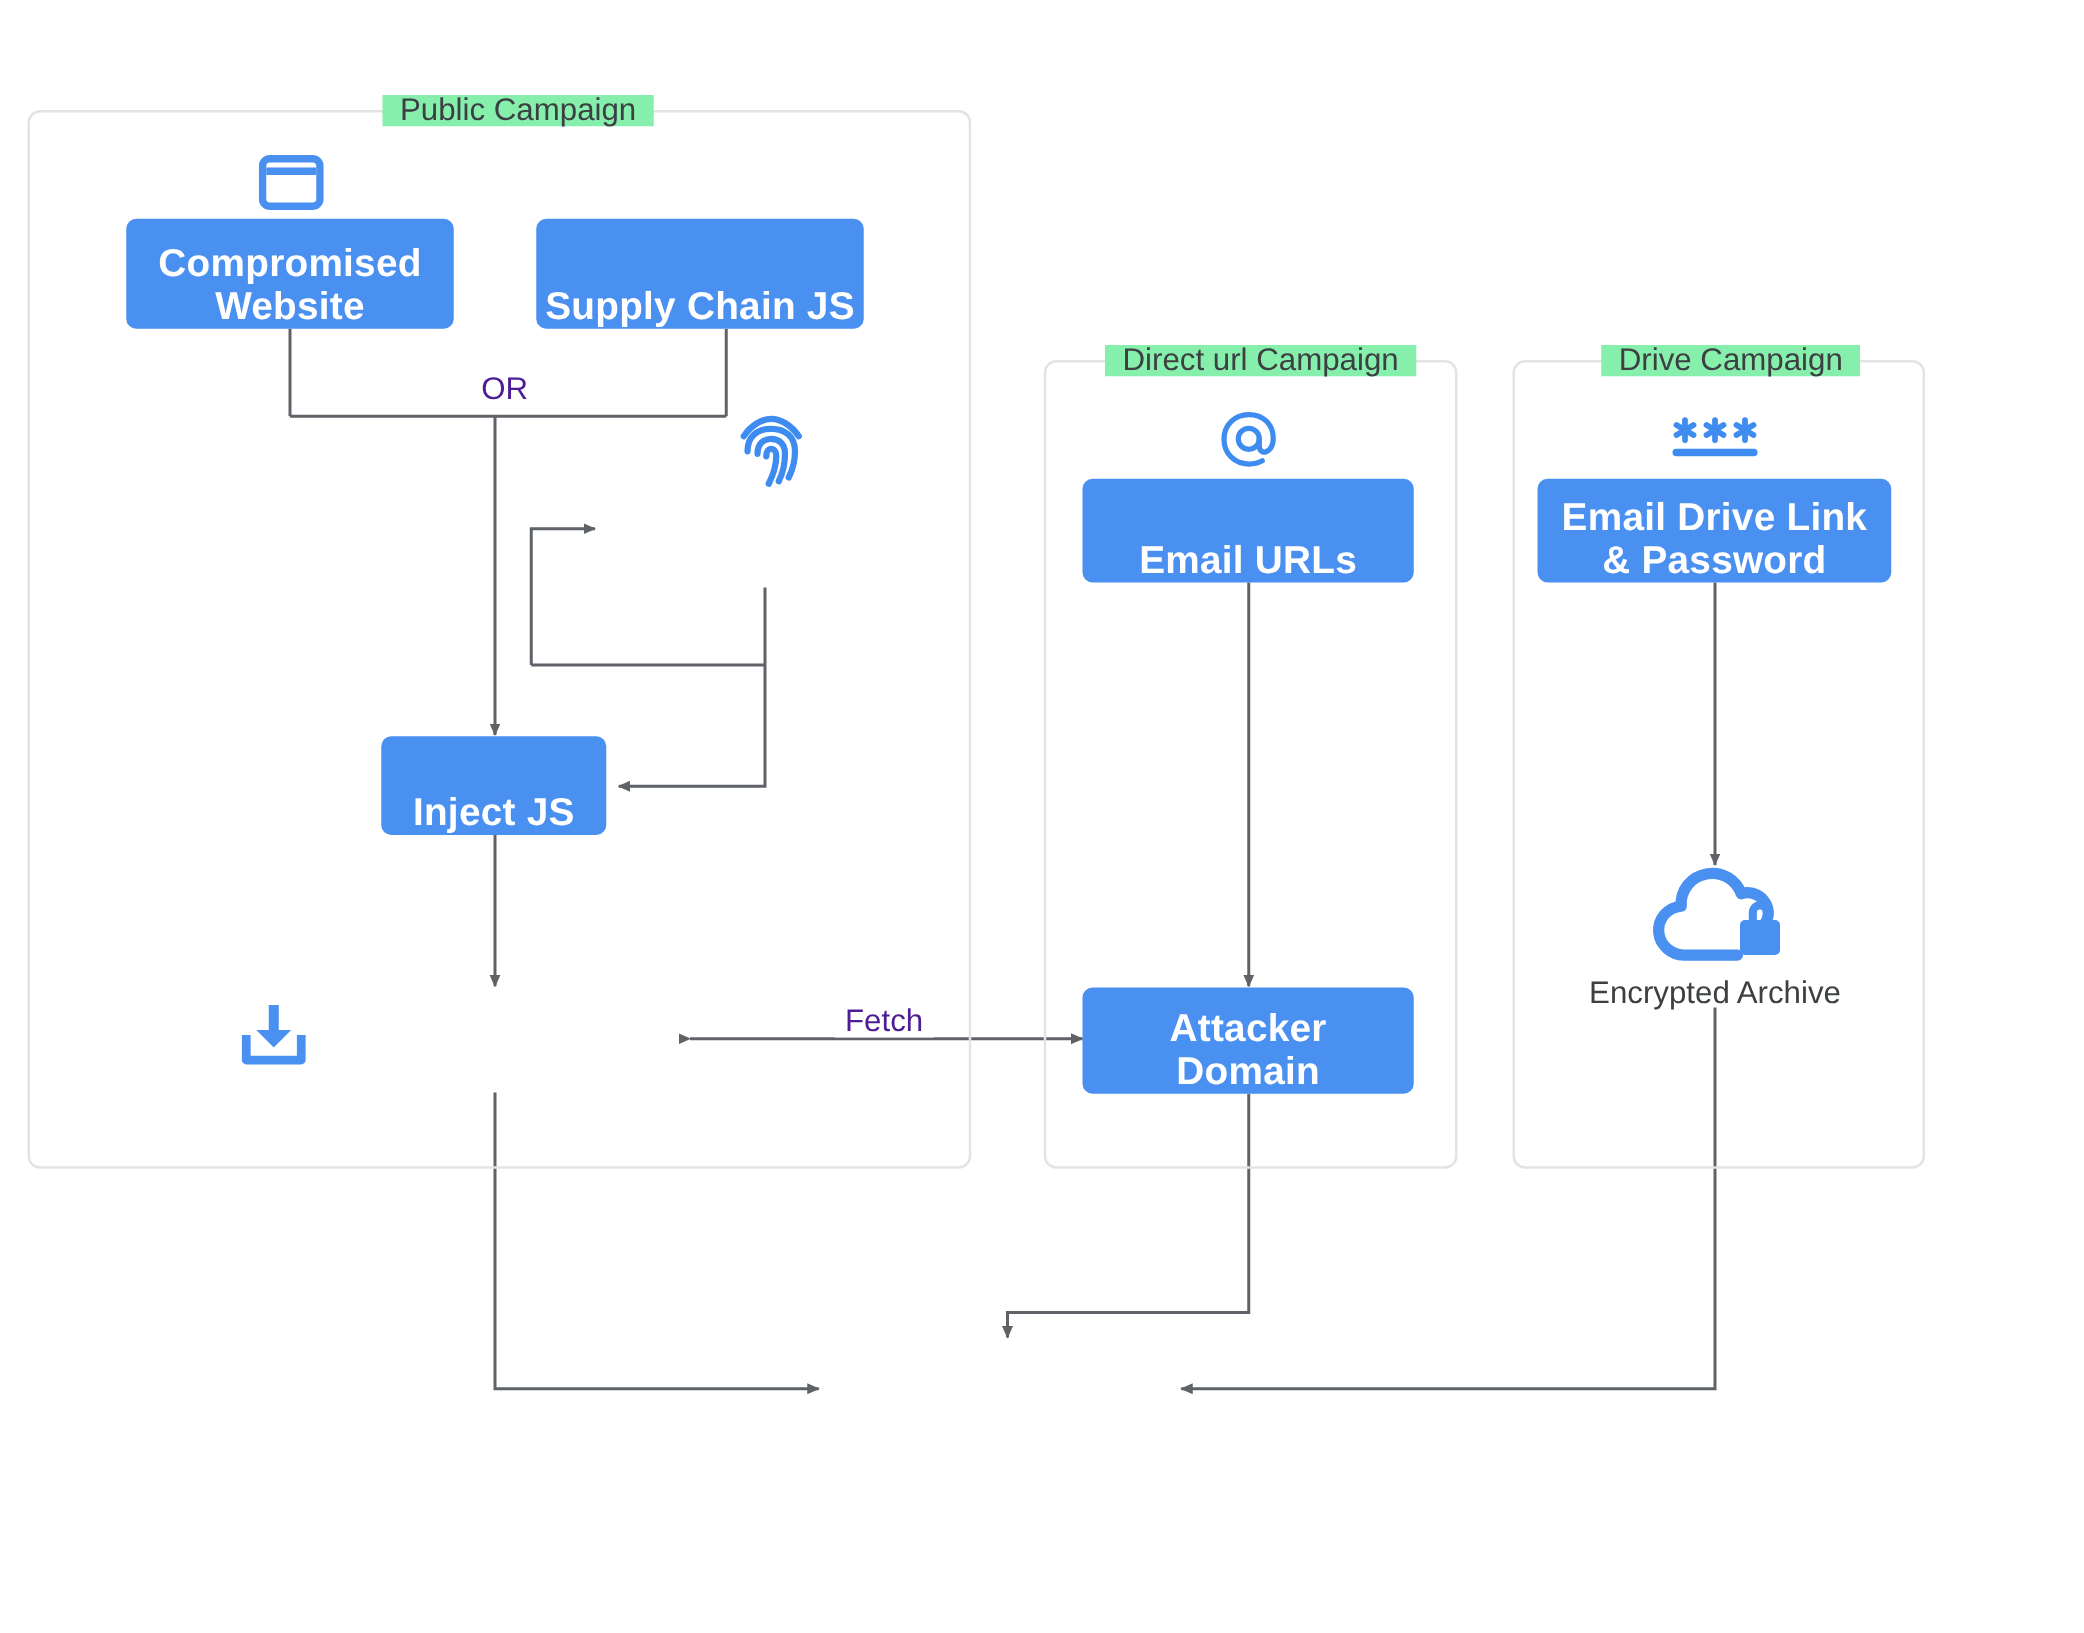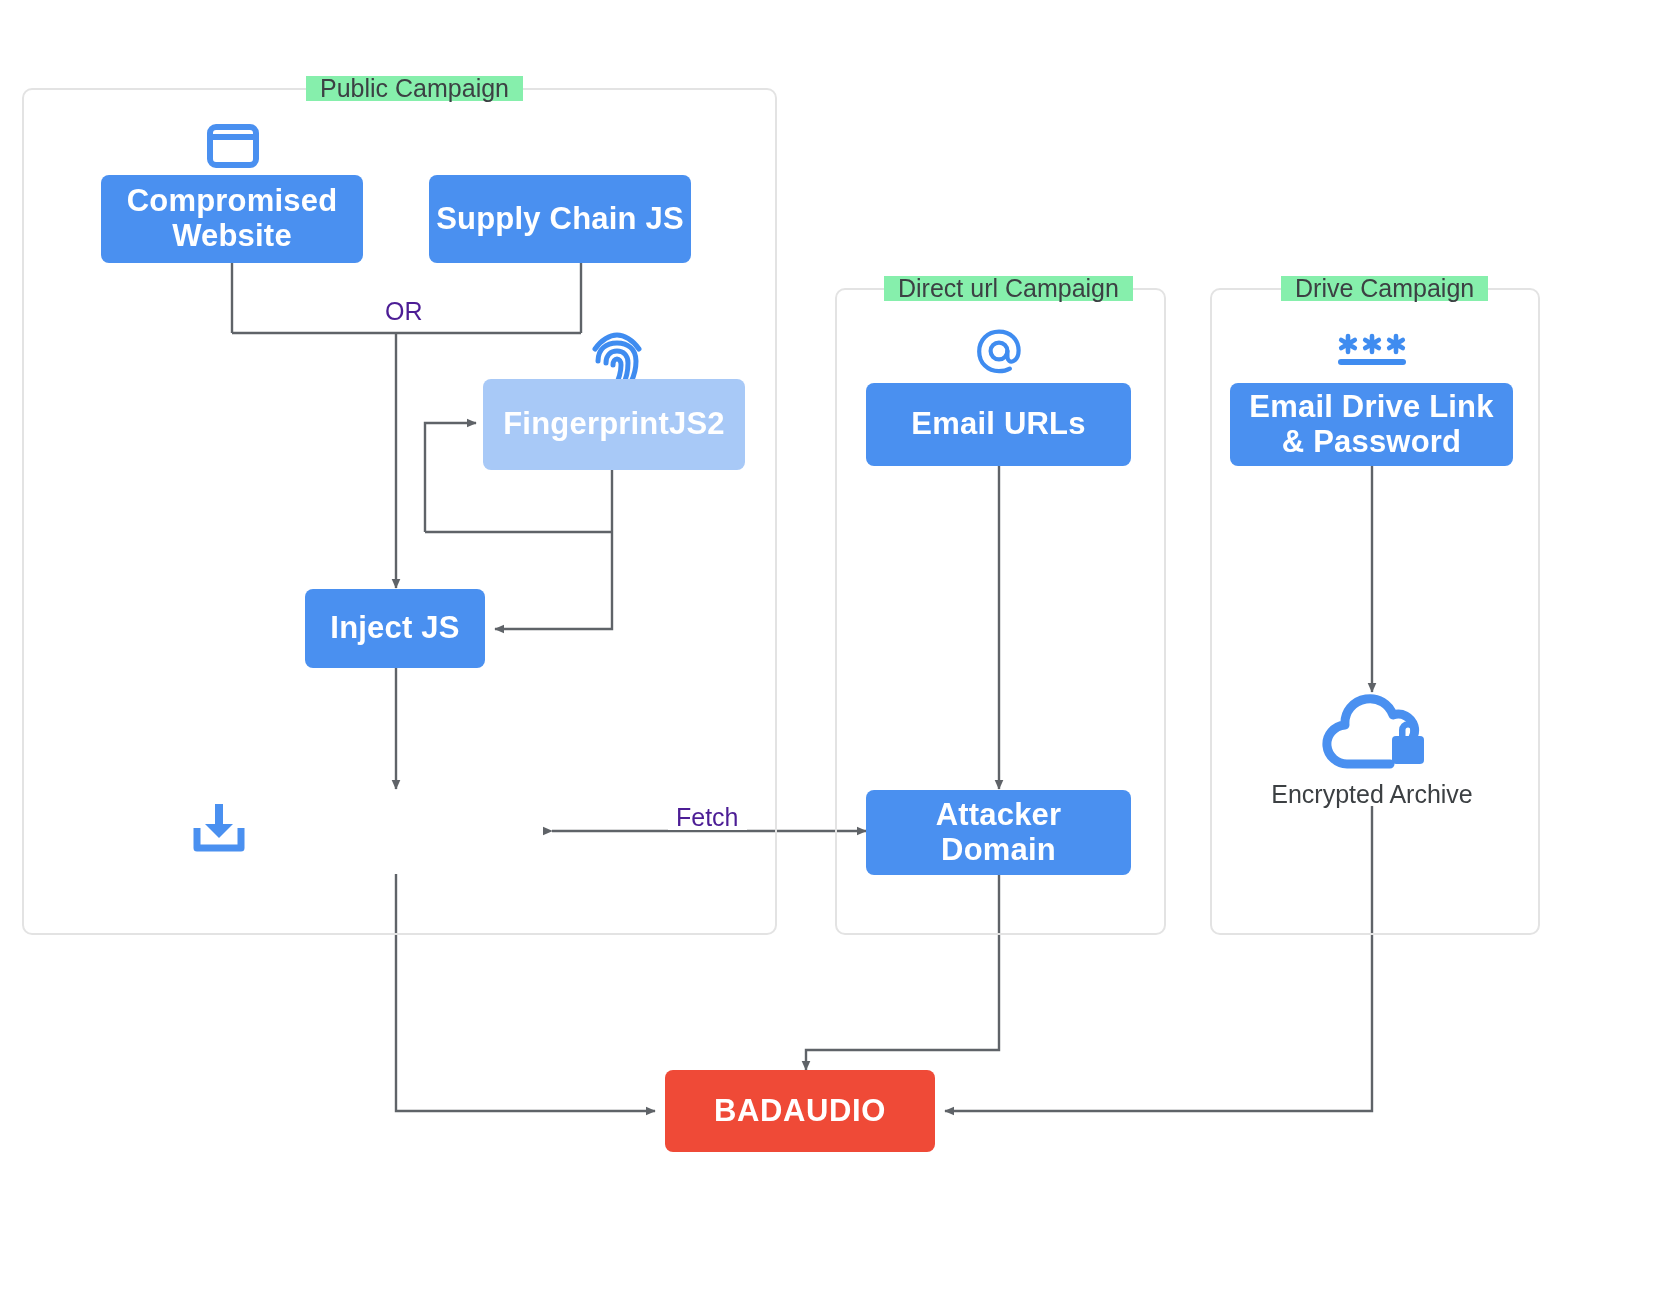--- a/index.html
+++ b/index.html
@@ -7,21 +7,21 @@
        font-family:"Liberation Sans","DejaVu Sans",sans-serif;}
   #stage{position:absolute;inset:0;width:1667px;height:1306px;}
   svg#wires{position:absolute;left:0;top:0;width:1667px;height:1306px;pointer-events:none;}
 
   
   .group{position:absolute;border:2px solid #e3e3e3;border-radius:10px;box-sizing:border-box;}
   .group-title{position:absolute;background:#86efac;padding:0 14px;
      font-size:25px;color:#3c4043;white-space:nowrap;line-height:1;}
 
   
-  .node{position:absolute;border-radius:8px;display:flex;align-items:center;
+  .node{position:absolute;border-radius:8px;display:flex;align-items:flex-end;
         justify-content:center;text-align:center;box-sizing:border-box;
         color:#ffffff;font-weight:bold;letter-spacing:.2px;line-height:1.12;}
   .node.blue{background:#4a90f0;font-size:31px;}
   .node.lightblue{background:#a8c9f7;font-size:31px;}
   .node.red{background:#ef4a37;font-size:31px;letter-spacing:.6px;}
 
   
   .flabel{position:absolute;font-size:25px;color:#4c1d95;background:#fff;
           padding:0 8px;white-space:nowrap;line-height:1;}
   .caption{position:absolute;font-size:25px;color:#3c4043;white-space:nowrap;
@@ -156,46 +156,40 @@
 
   <div class="node blue" style="left:101px;top:175px;width:262px;height:88px;">
     <span style="white-space:pre-line;">Compromised
 Website</span>
   </div>
 
   <div class="node blue" style="left:429px;top:175px;width:262px;height:88px;">
     <span style="white-space:pre-line;">Supply Chain JS</span>
   </div>
 
-  <div class="node lightblue" style="left:483px;top:379px;width:262px;height:91px;">
-    <span style="white-space:pre-line;">FingerprintJS2</span>
-  </div>
 
   <div class="node blue" style="left:305px;top:589px;width:180px;height:79px;">
     <span style="white-space:pre-line;">Inject JS</span>
   </div>
 
 
   <div class="node blue" style="left:866px;top:383px;width:265px;height:83px;">
     <span style="white-space:pre-line;">Email URLs</span>
   </div>
 
   <div class="node blue" style="left:866px;top:790px;width:265px;height:85px;">
     <span style="white-space:pre-line;">Attacker
 Domain</span>
   </div>
 
   <div class="node blue" style="left:1230px;top:383px;width:283px;height:83px;">
     <span style="white-space:pre-line;">Email Drive Link
 &amp; Password</span>
   </div>
 
-  <div class="node red" style="left:665px;top:1070px;width:270px;height:82px;">
-    <span style="white-space:pre-line;">BADAUDIO</span>
-  </div>
 
   <div class="flabel" style="left:377px;top:299px;">OR</div>
 
   <div class="flabel" style="left:668px;top:805px;text-align:center;">Fetch</div>
 
   <div class="caption" style="left:1258px;top:782px;width:228px;">Encrypted Archive</div>
 
 </div>
 
 </body></html>

